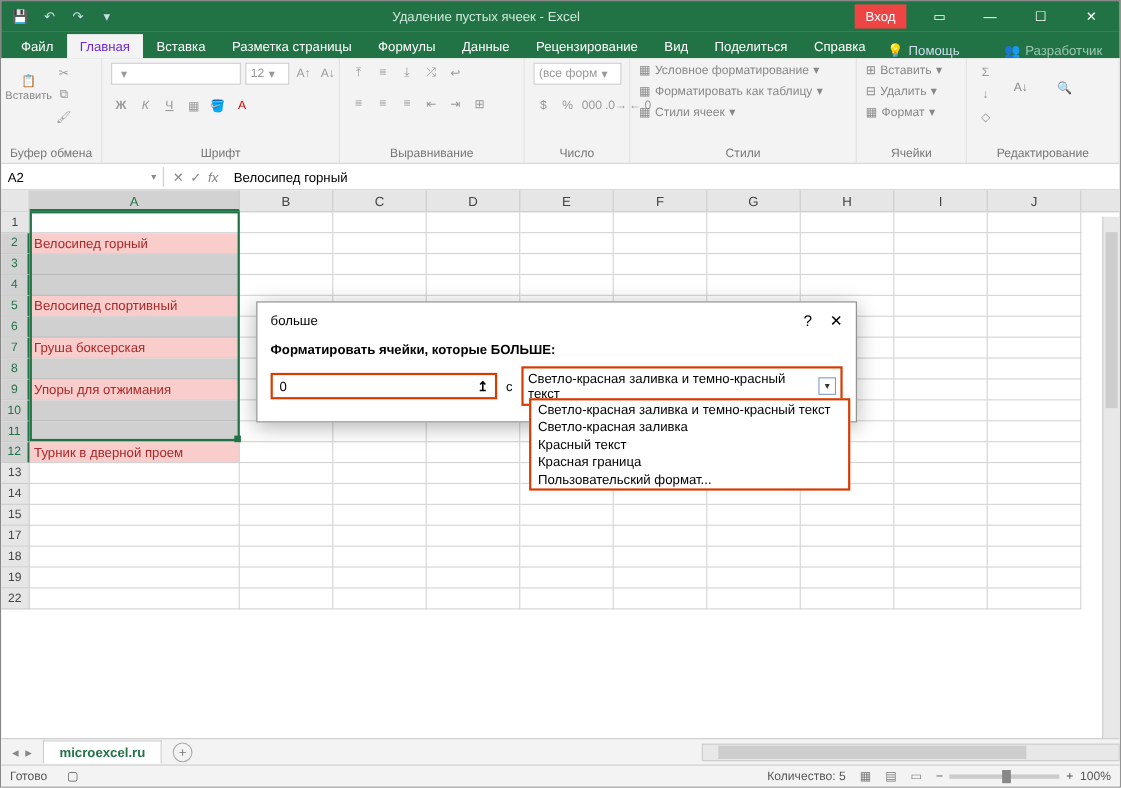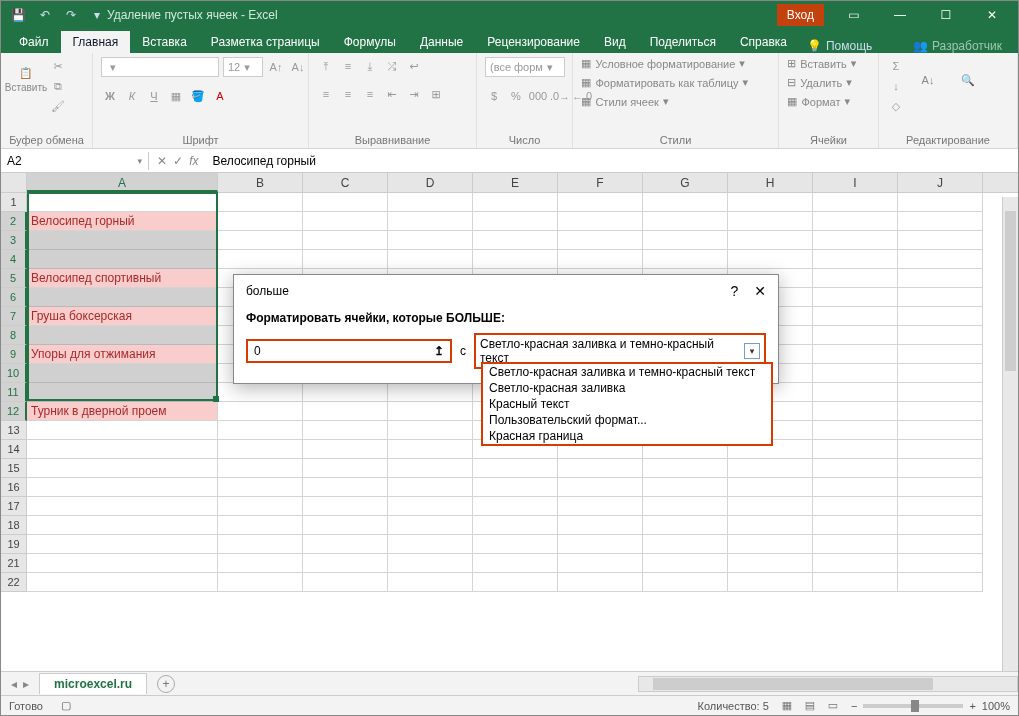--- a/index.html
+++ b/index.html
@@ -2,29 +2,29 @@
 <html><head>
 <meta charset="utf-8">
 <style>
 * { box-sizing: border-box; margin: 0; padding: 0; font-family: 'Segoe UI', Tahoma, sans-serif; }
 body { width: 1019px; height: 716px; background: #fff; position: relative; overflow: hidden; border: 1px solid #888; }
 
 
 .titlebar { height: 28px; background: #217346; display: flex; align-items: center; color: #fff; font-size: 12px; }
 .titlebar .qat { display: flex; gap: 6px; padding-left: 8px; align-items: center; }
 .titlebar .qat span { width: 20px; height: 20px; display: flex; align-items: center; justify-content: center; color: #cde; }
-.titlebar .title { flex: 1; text-align: left; color: #d0e8da; }
+.titlebar .title { flex: 1; text-align: center; color: #d0e8da; }
 .titlebar .right { display: flex; align-items: center; gap: 2px; padding-right: 4px; }
 .titlebar .right .btn { width: 44px; height: 28px; display: flex; align-items: center; justify-content: center; color: #fff; }
-.titlebar .right .signin { background: #c2410c; padding: 4px 10px; font-size: 12px; margin-right: 6px; }
+.titlebar .right .signin { background: #ef4444; padding: 4px 10px; font-size: 12px; margin-right: 6px; }
 
 
 .ribbontabs { height: 24px; background: #217346; display: flex; align-items: flex-end; padding-left: 6px; font-size: 12px; }
 .ribbontabs .tab { padding: 4px 12px; color: #fff; cursor: pointer; }
-.ribbontabs .tab.active { background: #f3f3f3; color: #0f172a; }
+.ribbontabs .tab.active { background: #f3f3f3; color: #6d28d9; }
 .ribbontabs .filetab { color: #fff; padding: 4px 12px; }
 .ribbontabs .tell { margin-left: 8px; color: #cde; display:flex; align-items:center; gap:4px;}
 .ribbontabs .share { margin-left: auto; color: #9bc7ae; padding-right: 16px; display:flex; align-items:center; gap:4px;}
 
 
 .ribbon { height: 96px; background: #f3f3f3; border-bottom: 1px solid #d4d4d4; display: flex; font-size: 11px; color: #888; }
 .ribbon .group { border-right: 1px solid #e1e1e1; padding: 4px 8px 2px 8px; display: flex; flex-direction: column; justify-content: space-between; }
 .ribbon .group .label { text-align: center; font-size: 11px; color: #777; padding-top: 2px; }
 .ribbon .group .content { flex: 1; display: flex; align-items: flex-start; gap: 6px; }
 .ribbon .icon-lg { width: 34px; height: 46px; display:flex; flex-direction:column; align-items:center; justify-content:center; gap:2px;}
@@ -464,33 +464,20 @@
         <div class="cell other" style="width: 85px;"></div>
         <div class="cell other" style="width: 85px;"></div>
         <div class="cell other" style="width: 85px;"></div>
         <div class="cell other" style="width: 85px;"></div>
         <div class="cell other" style="width: 85px;"></div>
         <div class="cell other" style="width: 85px;"></div>
         <div class="cell other" style="width: 85px;"></div>
         <div class="cell other" style="width: 85px;"></div>
       </div>
       <div class="row-g">
-        <div class="rowh">16</div>
-        <div class="cell colA" style="width: 191px;"></div>
-        <div class="cell other" style="width: 85px;"></div>
-        <div class="cell other" style="width: 85px;"></div>
-        <div class="cell other" style="width: 85px;"></div>
-        <div class="cell other" style="width: 85px;"></div>
-        <div class="cell other" style="width: 85px;"></div>
-        <div class="cell other" style="width: 85px;"></div>
-        <div class="cell other" style="width: 85px;"></div>
-        <div class="cell other" style="width: 85px;"></div>
-        <div class="cell other" style="width: 85px;"></div>
-      </div>
-      <div class="row-g">
         <div class="rowh">17</div>
         <div class="cell colA" style="width: 191px;"></div>
         <div class="cell other" style="width: 85px;"></div>
         <div class="cell other" style="width: 85px;"></div>
         <div class="cell other" style="width: 85px;"></div>
         <div class="cell other" style="width: 85px;"></div>
         <div class="cell other" style="width: 85px;"></div>
         <div class="cell other" style="width: 85px;"></div>
         <div class="cell other" style="width: 85px;"></div>
         <div class="cell other" style="width: 85px;"></div>
@@ -504,33 +491,20 @@
         <div class="cell other" style="width: 85px;"></div>
         <div class="cell other" style="width: 85px;"></div>
         <div class="cell other" style="width: 85px;"></div>
         <div class="cell other" style="width: 85px;"></div>
         <div class="cell other" style="width: 85px;"></div>
         <div class="cell other" style="width: 85px;"></div>
         <div class="cell other" style="width: 85px;"></div>
       </div>
       <div class="row-g">
         <div class="rowh">19</div>
-        <div class="cell colA" style="width: 191px;"></div>
-        <div class="cell other" style="width: 85px;"></div>
-        <div class="cell other" style="width: 85px;"></div>
-        <div class="cell other" style="width: 85px;"></div>
-        <div class="cell other" style="width: 85px;"></div>
-        <div class="cell other" style="width: 85px;"></div>
-        <div class="cell other" style="width: 85px;"></div>
-        <div class="cell other" style="width: 85px;"></div>
-        <div class="cell other" style="width: 85px;"></div>
-        <div class="cell other" style="width: 85px;"></div>
-      </div>
-      <div class="row-g">
-        <div class="rowh">21</div>
         <div class="cell colA" style="width: 191px;"></div>
         <div class="cell other" style="width: 85px;"></div>
         <div class="cell other" style="width: 85px;"></div>
         <div class="cell other" style="width: 85px;"></div>
         <div class="cell other" style="width: 85px;"></div>
         <div class="cell other" style="width: 85px;"></div>
         <div class="cell other" style="width: 85px;"></div>
         <div class="cell other" style="width: 85px;"></div>
         <div class="cell other" style="width: 85px;"></div>
         <div class="cell other" style="width: 85px;"></div>
@@ -579,22 +553,22 @@
         <span class="chev">▾</span>
       </div>
     </div>
   </div>
 </div>
 
 <div class="dropdown" id="dropdown">
     <div class="opt">Светло-красная заливка и темно-красный текст</div>
     <div class="opt">Светло-красная заливка</div>
     <div class="opt">Красный текст</div>
+    <div class="opt">Красная граница</div>
     <div class="opt">Пользовательский формат...</div>
-    <div class="opt">Красная граница</div>
   </div>
 
 <div class="sheettabs">
   <div class="nav">
     <span>◂</span>
     <span>▸</span>
   </div>
   <div class="tab">microexcel.ru</div>
   <div class="add">+</div>
   <div class="hscroll">

